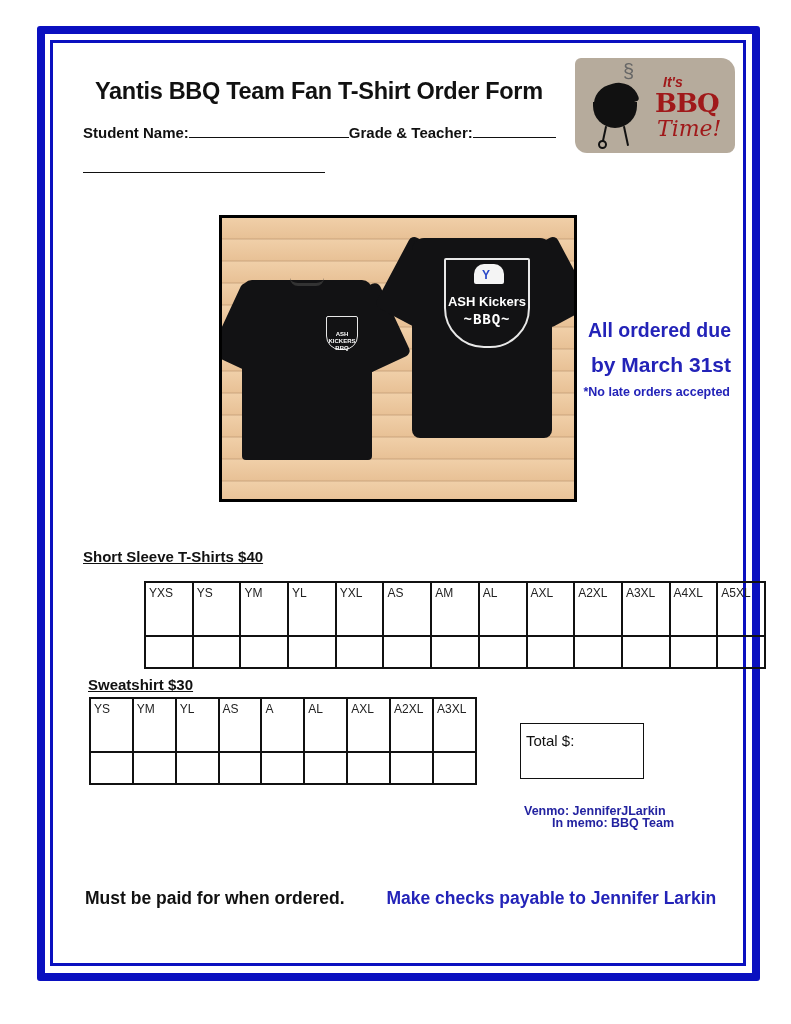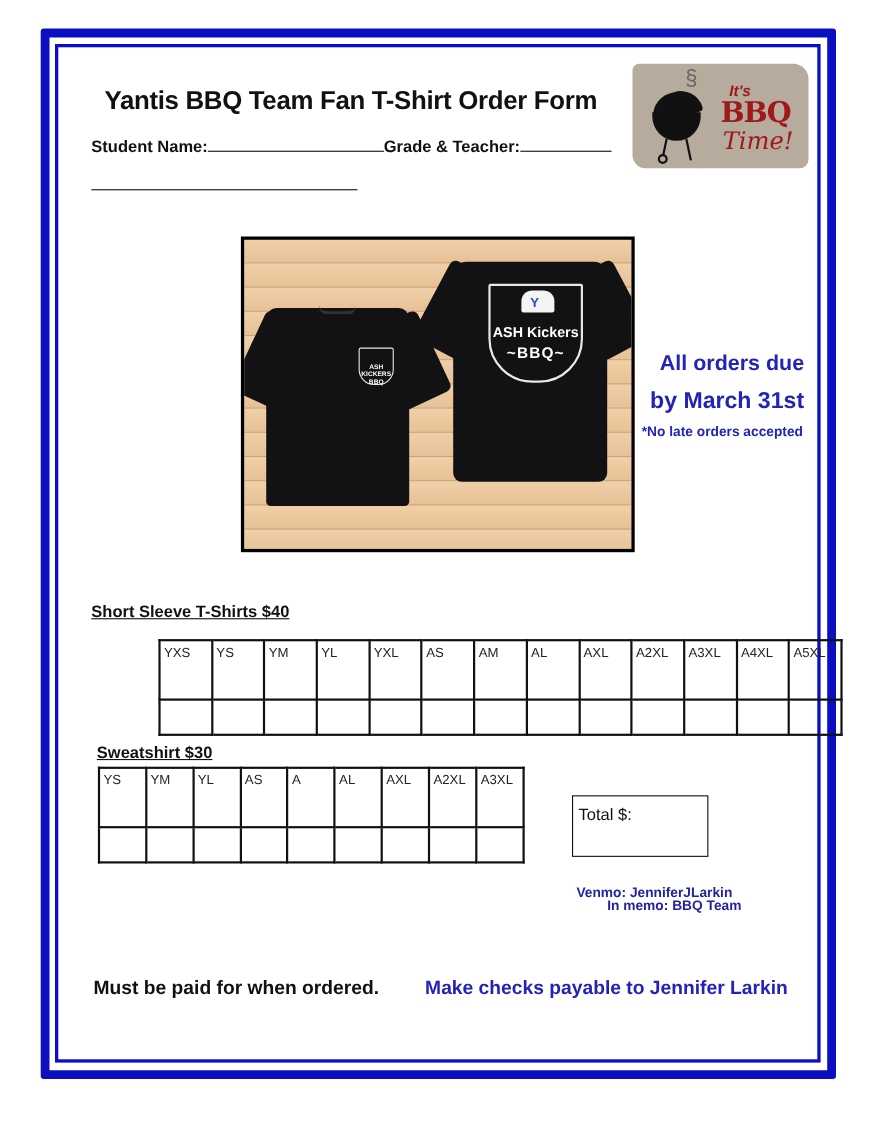--- a/index.html
+++ b/index.html
@@ -71,21 +71,21 @@
     color: #fff; font-size: 6px; font-weight: bold; text-align: center; padding-top: 14px; line-height: 7px;
   }
   .emblem-big {
     position: absolute; left: 222px; top: 40px; width: 86px; height: 90px;
     border: 2px solid #e8e8e8; border-radius: 2px 2px 40px 40px;
     color: #fff; text-align: center;
   }
   .emblem-big .hat { position: absolute; left: 28px; top: 4px; width: 30px; height: 20px; background: #f4f4f4; border-radius: 10px 10px 2px 2px; }
   .emblem-big .y { position: absolute; left: 36px; top: 8px; color: #2a48c8; font-weight: bold; font-size: 12px; }
   .emblem-big .ash { position: absolute; left: 0; right: 0; top: 34px; font-size: 13px; font-weight: bold; }
-  .emblem-big .bbq { position: absolute; left: 0; right: 0; top: 52px; font-size: 14px; font-weight: bold; font-family: Liberation Sans, sans-serif; letter-spacing: 1px; }
+  .emblem-big .bbq { position: absolute; left: 0; right: 0; top: 52px; font-size: 14px; font-weight: bold; font-family: Liberation Mono, monospace; letter-spacing: 1px; }
 
   .due {
     position: absolute; color: #2323b8; font-weight: bold; text-align: right; white-space: nowrap;
   }
   .due.d1 { right: 60px; top: 319px; font-size: 19.5px; }
   .due.d2 { right: 60px; top: 353px; font-size: 21px; }
   .due.d3 { right: 61px; top: 385px; font-size: 12.5px; }
 
   .section-title {
     position: absolute; font-size: 15px; font-weight: bold; text-decoration: underline; color: #111;
@@ -160,21 +160,21 @@
   <div class="shirt back-sl-r"></div>
   <div class="shirt back"></div>
   <div class="emblem-big">
     <div class="hat"></div>
     <span class="y">Y</span>
     <div class="ash">ASH Kickers</div>
     <div class="bbq">~BBQ~</div>
   </div>
 </div>
 
-<div class="due d1">All orders due</div>
+<div class="due d1">All ordered due</div>
 <div class="due d2">by March  31st</div>
 <div class="due d3">*No late orders accepted</div>
 
 <div class="section-title t1">Short Sleeve T-Shirts $40</div>
 <table class="sizes t-shirt">
   <tbody>
       <tr class="head">
     <td>YXS</td>
     <td>YS</td>
     <td>YM</td>

